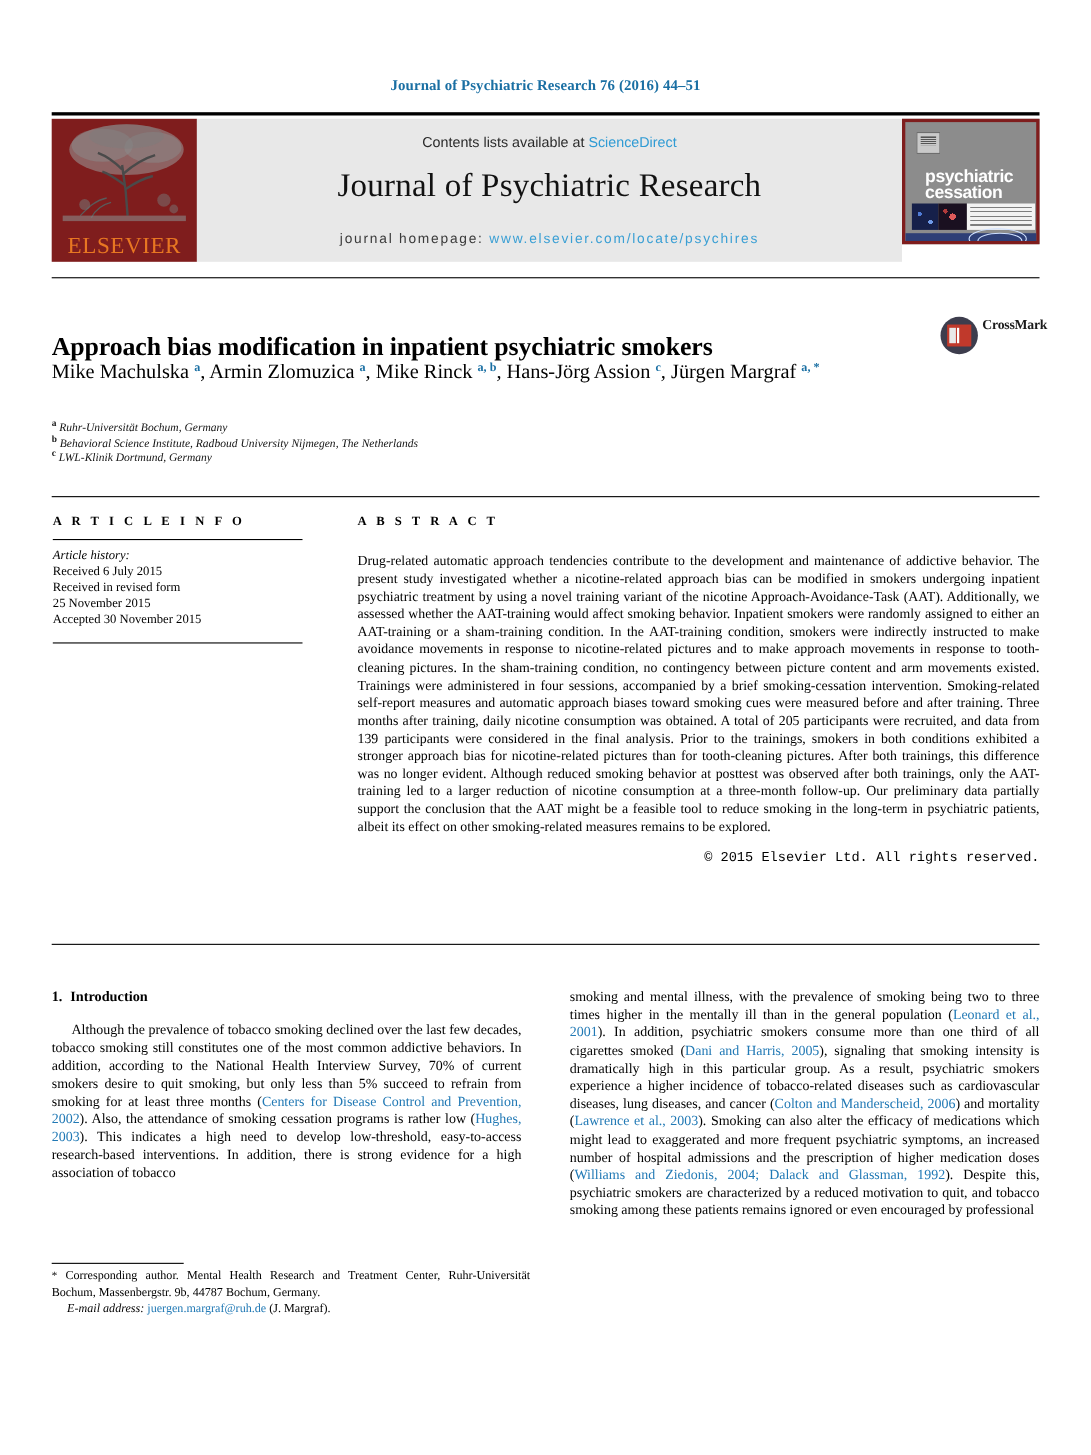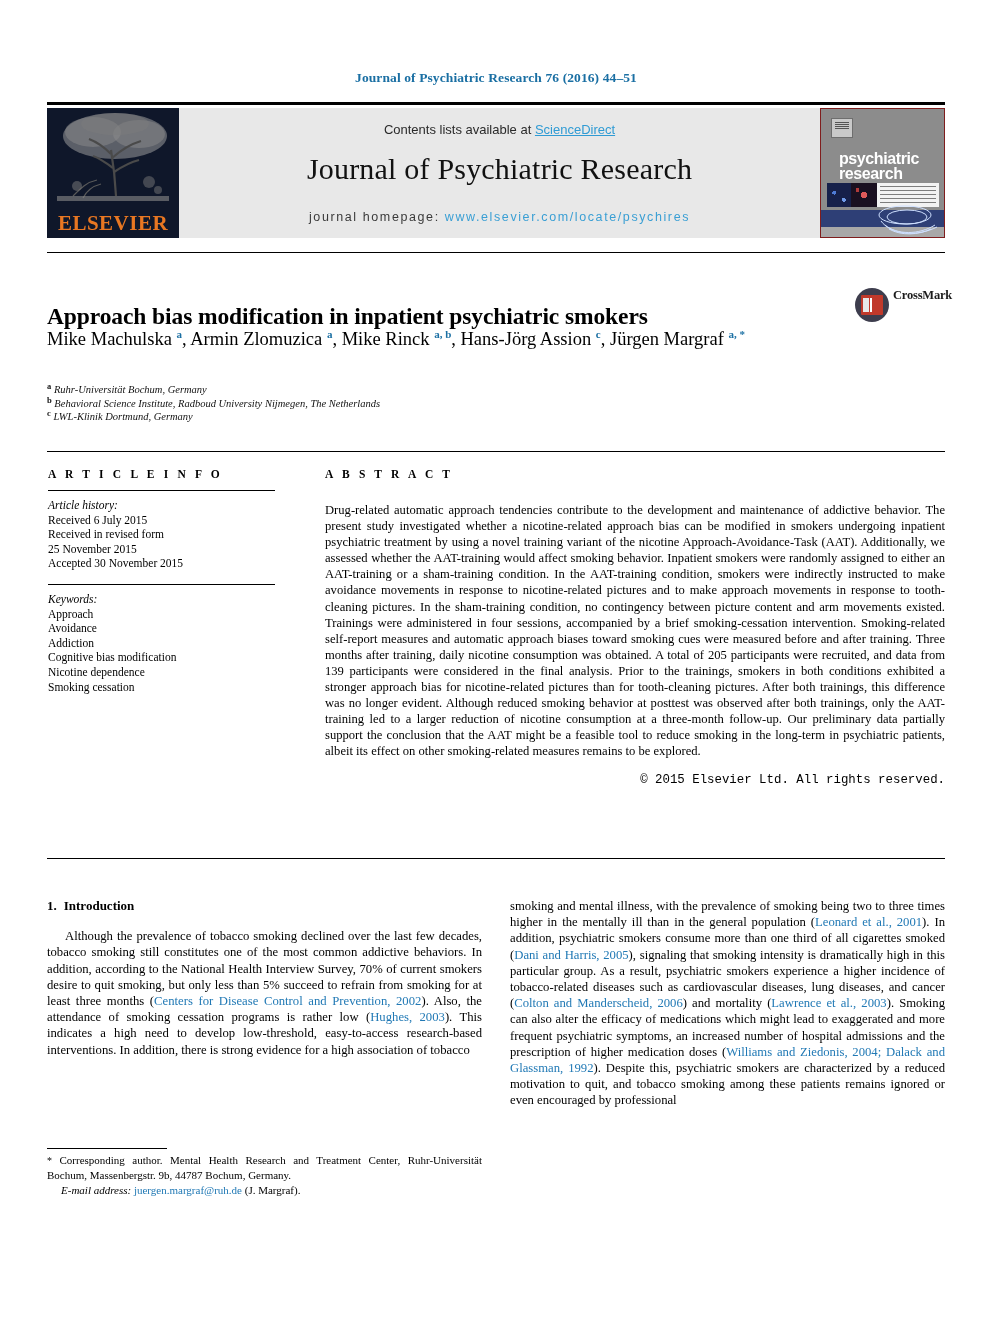--- a/index.html
+++ b/index.html
@@ -46,22 +46,21 @@
     position: absolute;
     top: 3px; left: 0;
     width: 898px; height: 130px;
     display: flex;
   }
   .elsevier-logo {
     width: 132px;
     height: 130px;
     flex: 0 0 132px;
     position: relative;
-    background: #0f172a;
-    font-weight: bold;
+    background: #7f1d1d;
   }
   .tree-box {
     position: absolute;
     top: 2px; left: 6px;
     width: 120px; height: 96px;
     overflow: hidden;
   }
   .elsevier-word {
     position: absolute;
     bottom: 3px; left: 4px;
@@ -81,21 +80,20 @@
   .contents-line {
     position: absolute;
     top: 14px; left: 0; width: 100%;
     text-align: center;
     font-family: "Liberation Sans", sans-serif;
     font-size: 13px;
     color: #2a2a2a;
   }
   .contents-line .sd {
     color: #2f9bd4;
-    text-decoration: underline;
   }
   .journal-title {
     position: absolute;
     top: 44px; left: 0; width: 100%;
     text-align: center;
     font-family: "Liberation Serif", serif;
     font-size: 30px;
     color: #111;
     letter-spacing: .2px;
   }
@@ -107,24 +105,24 @@
     font-size: 12.5px;
     letter-spacing: 1.6px;
     color: #3a3a3a;
   }
   .homepage-line .url {
     color: #3a9fd4;
   }
   .cover-thumb {
     flex: 0 0 125px;
     width: 125px;
-    height: 130px;
+    height: 114px;
     position: relative;
     background: #8c8c8c;
-    border: 1px solid #7f1d1d;
+    border: 3px solid #7f1d1d;
     box-sizing: border-box;
     overflow: hidden;
   }
   .cv-stamp {
     position: absolute;
     top: 9px; left: 10px;
     width: 20px; height: 18px;
     background: #c9c9c9;
     border: 1px solid #6e6e6e;
   }
@@ -343,21 +341,21 @@
     color: #000;
   }
 
   
   .body-cols {
     position: absolute;
     top: 898px; left: 47px;
     width: 898px;
     height: 300px;
     display: flex;
-    gap: 28px;
+    gap: 44px;
   }
   .col {
     width: 435px;
     font-family: "Liberation Serif", serif;
     font-size: 12.7px;
     line-height: 16.2px;
     text-align: justify;
     color: #000;
   }
   .sec-title {
@@ -455,21 +453,21 @@
         <div class="homepage-line">
           <span>journal homepage:</span>
           <span class="url">www.elsevier.com/locate/psychires</span>
         </div>
       </div>
 
       <div class="cover-thumb">
         <div class="cv-stamp"></div>
         <div class="cv-title">
           <span>psychiatric</span>
-          <span>research</span>
+          <span>cessation</span>
         </div>
         <div class="cv-imgrow">
           <div class="cv-img-a"></div>
           <div class="cv-img-b"></div>
           <div class="cv-abstract"></div>
         </div>
         <div class="cv-band-navy"></div>
         <div class="cv-band-bottom"></div>
         <div class="cv-brain">
           <svg width="70" height="34" viewBox="0 0 70 34" xmlns="http://www.w3.org/2000/svg">
@@ -515,31 +513,20 @@
     <div class="ai-block">
       <div class="it">Article history:</div>
       <div id="history-items">
           <div>Received 6 July 2015</div>
           <div>Received in revised form</div>
           <div>25 November 2015</div>
           <div>Accepted 30 November 2015</div>
         </div>
     </div>
     <div class="kw-rule"></div>
-    <div class="ai-block">
-      <div class="it">Keywords:</div>
-      <div id="keyword-items">
-          <div>Approach</div>
-          <div>Avoidance</div>
-          <div>Addiction</div>
-          <div>Cognitive bias modification</div>
-          <div>Nicotine dependence</div>
-          <div>Smoking cessation</div>
-        </div>
-    </div>
   </div>
 
   <div class="abstract-col">
     <div class="sec-head">A B S T R A C T</div>
     <div class="abstract-body">Drug-related automatic approach tendencies contribute to the development and maintenance of addictive behavior. The present study investigated whether a nicotine-related approach bias can be modified in smokers undergoing inpatient psychiatric treatment by using a novel training variant of the nicotine Approach-Avoidance-Task (AAT). Additionally, we assessed whether the AAT-training would affect smoking behavior. Inpatient smokers were randomly assigned to either an AAT-training or a sham-training condition. In the AAT-training condition, smokers were indirectly instructed to make avoidance movements in response to nicotine-related pictures and to make approach movements in response to tooth-cleaning pictures. In the sham-training condition, no contingency between picture content and arm movements existed. Trainings were administered in four sessions, accompanied by a brief smoking-cessation intervention. Smoking-related self-report measures and automatic approach biases toward smoking cues were measured before and after training. Three months after training, daily nicotine consumption was obtained. A total of 205 participants were recruited, and data from 139 participants were considered in the final analysis. Prior to the trainings, smokers in both conditions exhibited a stronger approach bias for nicotine-related pictures than for tooth-cleaning pictures. After both trainings, this difference was no longer evident. Although reduced smoking behavior at posttest was observed after both trainings, only the AAT-training led to a larger reduction of nicotine consumption at a three-month follow-up. Our preliminary data partially support the conclusion that the AAT might be a feasible tool to reduce smoking in the long-term in psychiatric patients, albeit its effect on other smoking-related measures remains to be explored.</div>
     <div class="copyright">© 2015 Elsevier Ltd. All rights reserved.</div>
   </div>
 
   <div class="body-cols">
     <div class="col">

